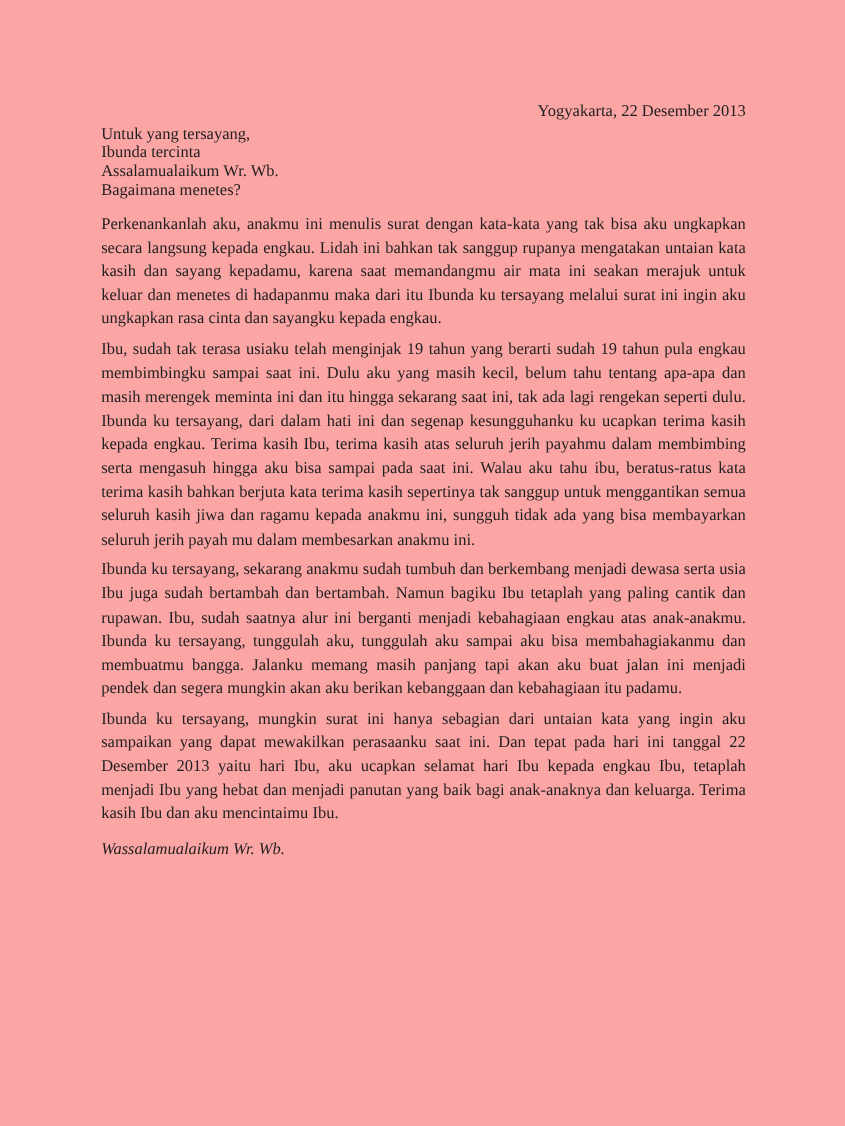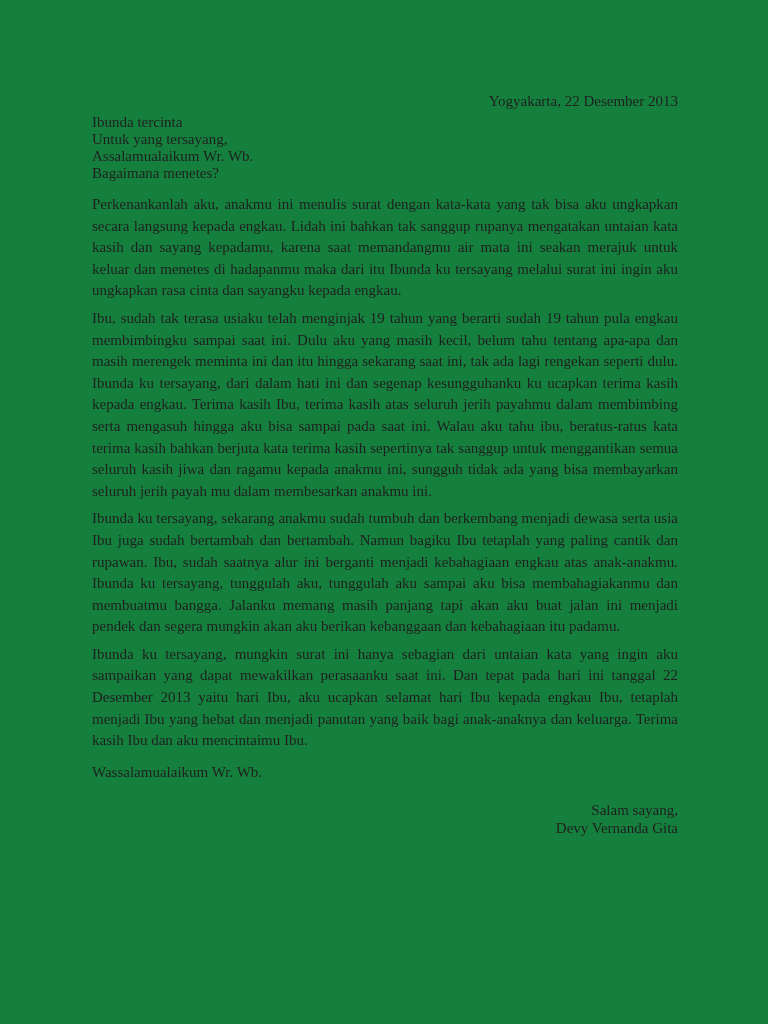--- a/index.html
+++ b/index.html
@@ -1,21 +1,21 @@
 <!DOCTYPE html>
 <html><head>
 <meta charset="utf-8">
 <style>
   * { margin: 0; padding: 0; box-sizing: border-box; }
   html, body { background: #ffffff; }
   .page {
     position: relative;
     width: 768px;
     height: 1024px;
-    background: #15803d;
+    background: #fca5a5;
     overflow: hidden;
     margin: 0 auto;
   }
   .content {
     position: absolute;
     top: 0; left: 0; right: 0;
     padding: 92px 90px 0 92px;
     font-family: "Liberation Serif", "DejaVu Serif", serif;
     font-size: 15px;
     color: #1f1f1f;
@@ -30,50 +30,47 @@
   .para {
     text-align: justify;
     line-height: 21.6px;
     margin: 0;
   }
   .para-first { margin-top: 12px; }
   .para + .para { margin-top: 6px; }
   .closing-line {
     line-height: 17px;
     margin-top: 12px;
+    font-style: italic;
   }
   .signoff {
     text-align: right;
     line-height: 18px;
     margin-top: 20px;
   }
 </style>
 </head>
 <body>
 
 <div class="page">
   <div class="content">
 
     <div class="date-line">Yogyakarta, 22 Desember 2013</div>
 
+    <div class="hline">Untuk yang tersayang,</div>
     <div class="hline">Ibunda tercinta</div>
-    <div class="hline">Untuk yang tersayang,</div>
 
     <div class="hline salut-first">Assalamualaikum Wr. Wb.</div>
     <div class="hline">Bagaimana menetes?</div>
 
     <p class="para para-first">Perkenankanlah aku, anakmu ini menulis surat dengan kata-kata yang tak bisa aku ungkapkan secara langsung kepada engkau. Lidah ini bahkan tak sanggup rupanya mengatakan untaian kata kasih dan sayang kepadamu, karena saat memandangmu air mata ini seakan merajuk untuk keluar dan menetes di hadapanmu maka dari itu Ibunda ku tersayang melalui surat ini ingin aku ungkapkan rasa cinta dan sayangku kepada engkau.</p>
 
     <p class="para">Ibu, sudah tak terasa usiaku telah menginjak 19 tahun yang berarti sudah 19 tahun pula engkau membimbingku sampai saat ini. Dulu aku yang masih kecil, belum tahu tentang apa-apa dan masih merengek meminta ini dan itu hingga sekarang saat ini, tak ada lagi rengekan seperti dulu. Ibunda ku tersayang, dari dalam hati ini dan segenap kesungguhanku ku ucapkan terima kasih kepada engkau. Terima kasih Ibu, terima kasih atas seluruh jerih payahmu dalam membimbing serta mengasuh hingga aku bisa sampai pada saat ini. Walau aku tahu ibu, beratus-ratus kata terima kasih bahkan berjuta kata terima kasih sepertinya tak sanggup untuk menggantikan semua seluruh kasih jiwa dan ragamu kepada anakmu ini, sungguh tidak ada yang bisa membayarkan seluruh jerih payah mu dalam membesarkan anakmu ini.</p>
 
     <p class="para">Ibunda ku tersayang, sekarang anakmu sudah tumbuh dan berkembang menjadi dewasa serta usia Ibu juga sudah bertambah dan bertambah. Namun bagiku Ibu tetaplah yang paling cantik dan rupawan. Ibu, sudah saatnya alur ini berganti menjadi kebahagiaan engkau atas anak-anakmu. Ibunda ku tersayang, tunggulah aku, tunggulah aku sampai aku bisa membahagiakanmu dan membuatmu bangga. Jalanku memang masih panjang tapi akan aku buat jalan ini menjadi pendek dan segera mungkin akan aku berikan kebanggaan dan kebahagiaan itu padamu.</p>
 
     <p class="para">Ibunda ku tersayang, mungkin surat ini hanya sebagian dari untaian kata yang ingin aku sampaikan yang dapat mewakilkan perasaanku saat ini. Dan tepat pada hari ini tanggal 22 Desember 2013 yaitu hari Ibu, aku ucapkan selamat hari Ibu kepada engkau Ibu, tetaplah menjadi Ibu yang hebat dan menjadi panutan yang baik bagi anak-anaknya dan keluarga. Terima kasih Ibu dan aku mencintaimu Ibu.</p>
 
     <div class="closing-line">Wassalamualaikum Wr. Wb.</div>
 
-    <div class="signoff">
-      <div>Salam sayang,</div>
-      <div>Devy Vernanda Gita</div>
-    </div>
 
   </div>
 </div>
 
 </body></html>

